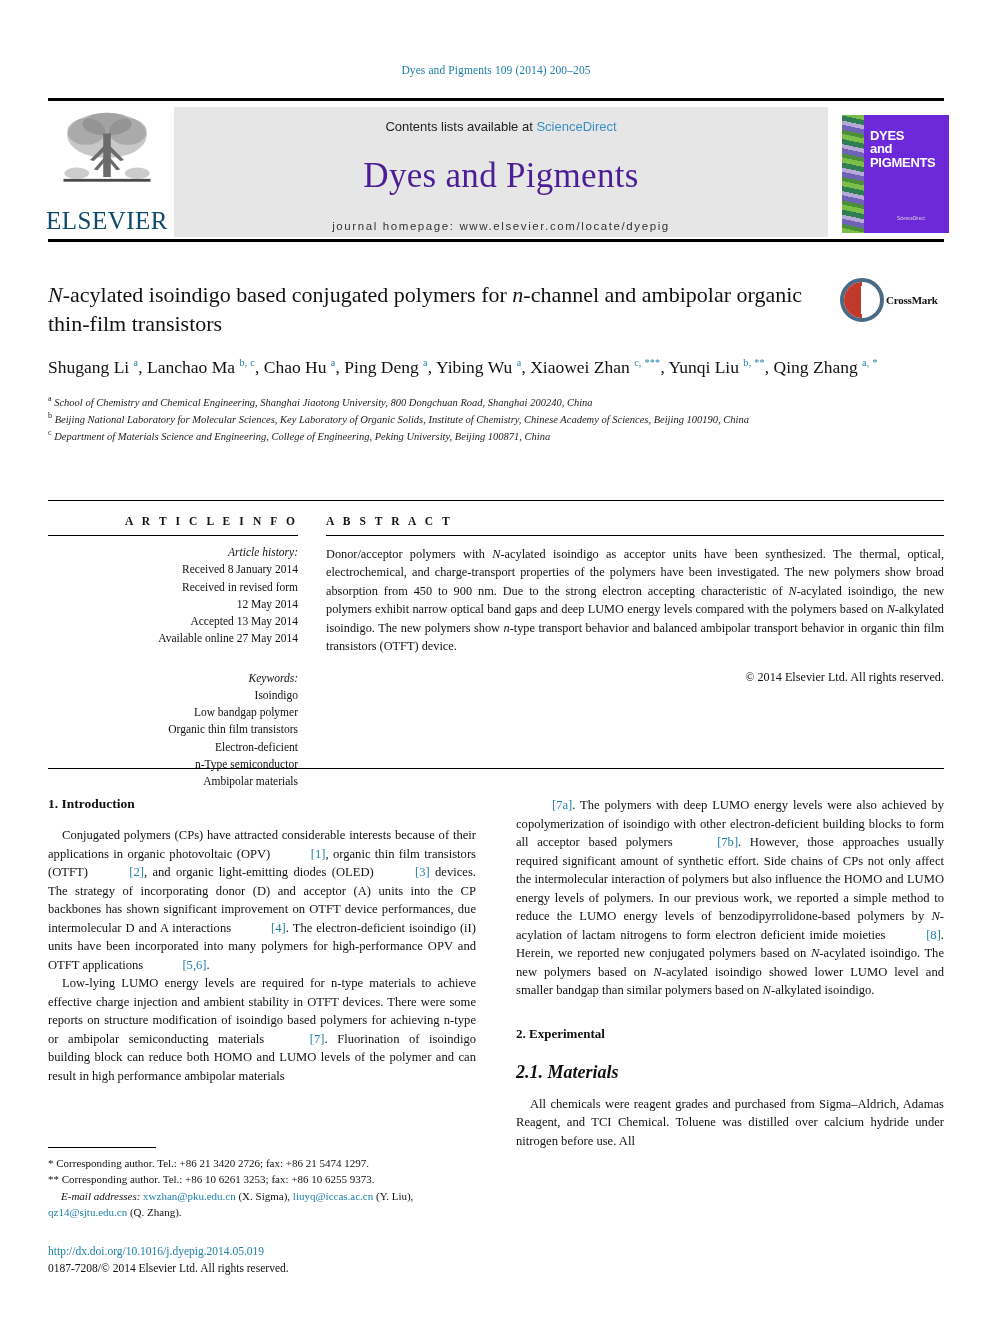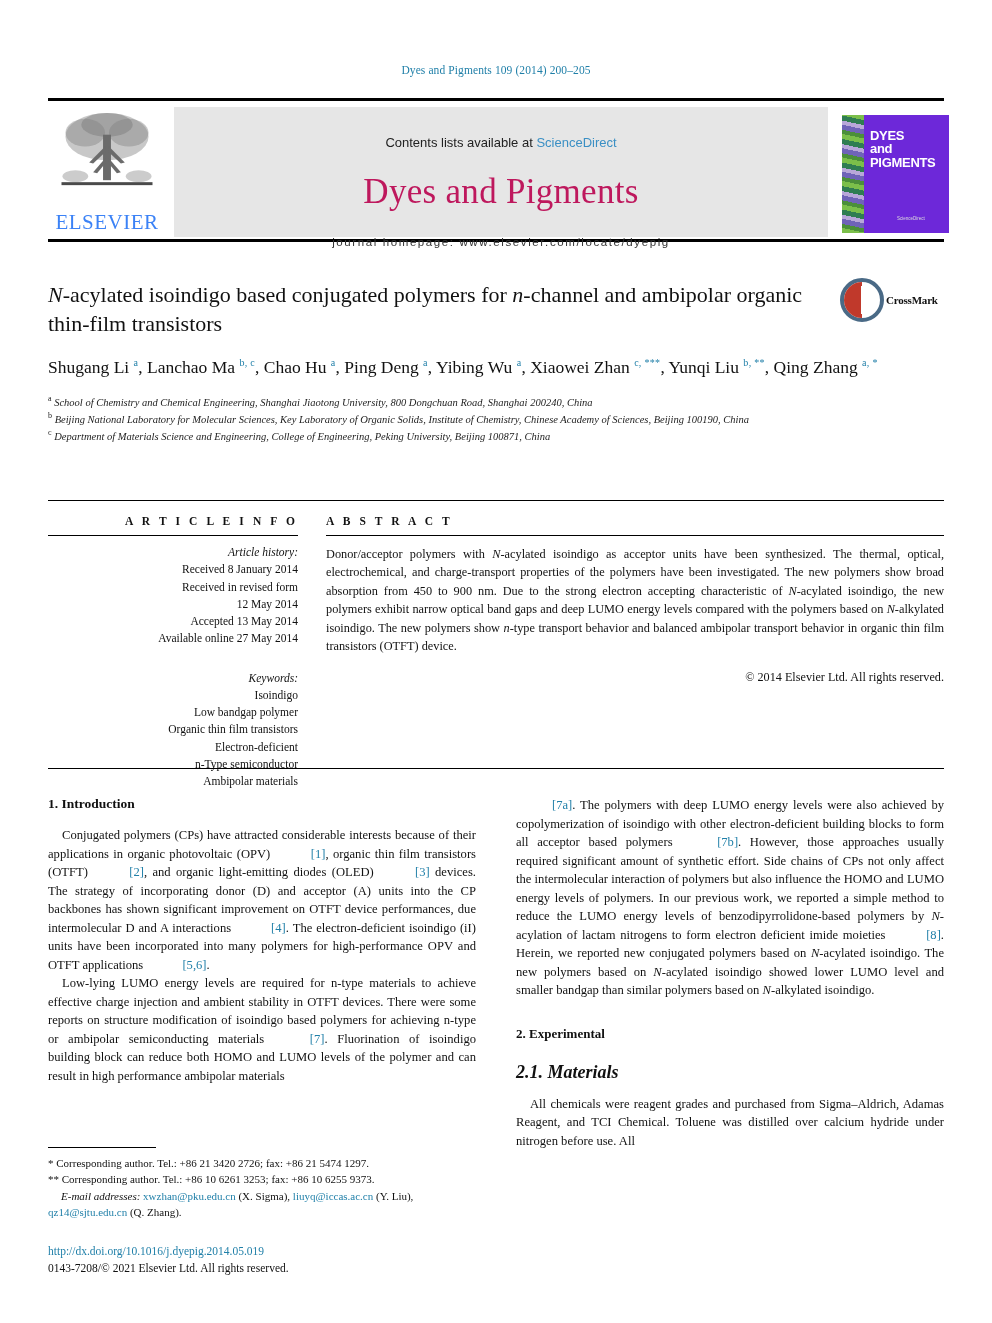--- a/index.html
+++ b/index.html
@@ -57,49 +57,49 @@
     flex: 0 0 118px;
     display: flex;
     flex-direction: column;
     align-items: center;
     justify-content: flex-end;
     padding-bottom: 4px;
   }
   .tree-svg { display:block; }
   .elsevier-word {
     font-family: "Liberation Serif", serif;
-    font-size: 21px;
+    font-size: 25px;
     letter-spacing: 0.5px;
-    color: #3b82f6;
+    color: #0c4a6e;
     margin-top: 14px;
     line-height: 1;
   }
   .journal-band {
     flex: 1 1 auto;
     background: #e6e6e6;
     margin: 0 8px 0 8px;
     display: flex;
     flex-direction: column;
     align-items: center;
     justify-content: flex-start;
-    padding-top: 28px;
+    padding-top: 12px;
     box-sizing: border-box;
   }
   .contents-line {
     font-family: "Liberation Sans", sans-serif;
     font-size: 13px;
     color: #222;
   }
   .contents-line .sd {
     color: #3a8fc4;
   }
   .journal-name {
     font-family: "Liberation Serif", serif;
     font-size: 35px;
-    color: #be185d;
+    color: #4c1d95;
     margin-top: 22px;
     letter-spacing: 0.3px;
   }
   .journal-homepage {
     font-family: "Liberation Sans", sans-serif;
     font-size: 11.5px;
     color: #333;
     letter-spacing: 1.6px;
     margin-top: 24px;
   }
@@ -474,16 +474,16 @@
     <div class="fn-line">* Corresponding author. Tel.: +86 21 3420 2726; fax: +86 21 5474 1297.</div>
     <div class="fn-line">** Corresponding author. Tel.: +86 10 6261 3253; fax: +86 10 6255 9373.</div>
     <div class="email-line">
       <span class="ital">E-mail addresses:</span>
       <span class="lnk">xwzhan@pku.edu.cn</span><span> (X. Sigma), </span><span class="lnk">liuyq@iccas.ac.cn</span><span> (Y. Liu), </span><span class="lnk">qz14@sjtu.edu.cn</span><span> (Q. Zhang).</span>
     </div>
   </div>
 
   <div class="footer-doi">
     <div class="doi">http://dx.doi.org/10.1016/j.dyepig.2014.05.019</div>
-    <div class="issn">0143-7208/© 2021 Elsevier Ltd. All rights reserved.</div>
+    <div class="issn">0187-7208/© 2014 Elsevier Ltd. All rights reserved.</div>
   </div>
 
 </div>
 
 </body></html>

